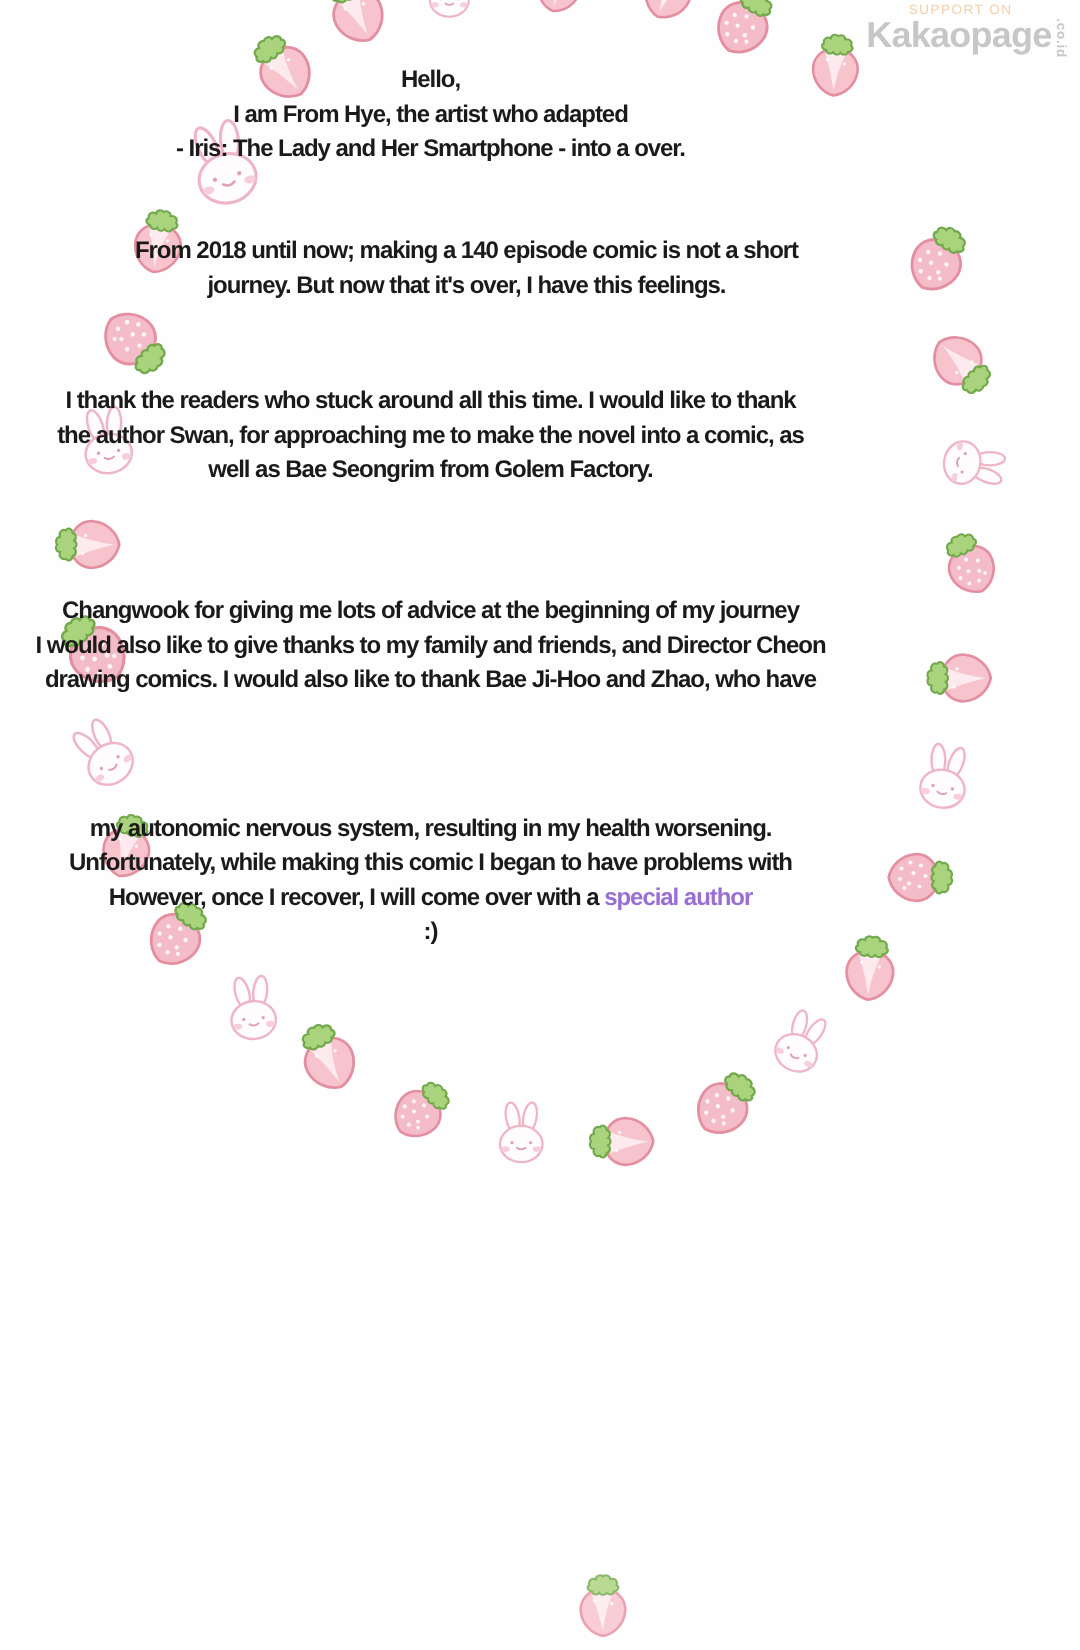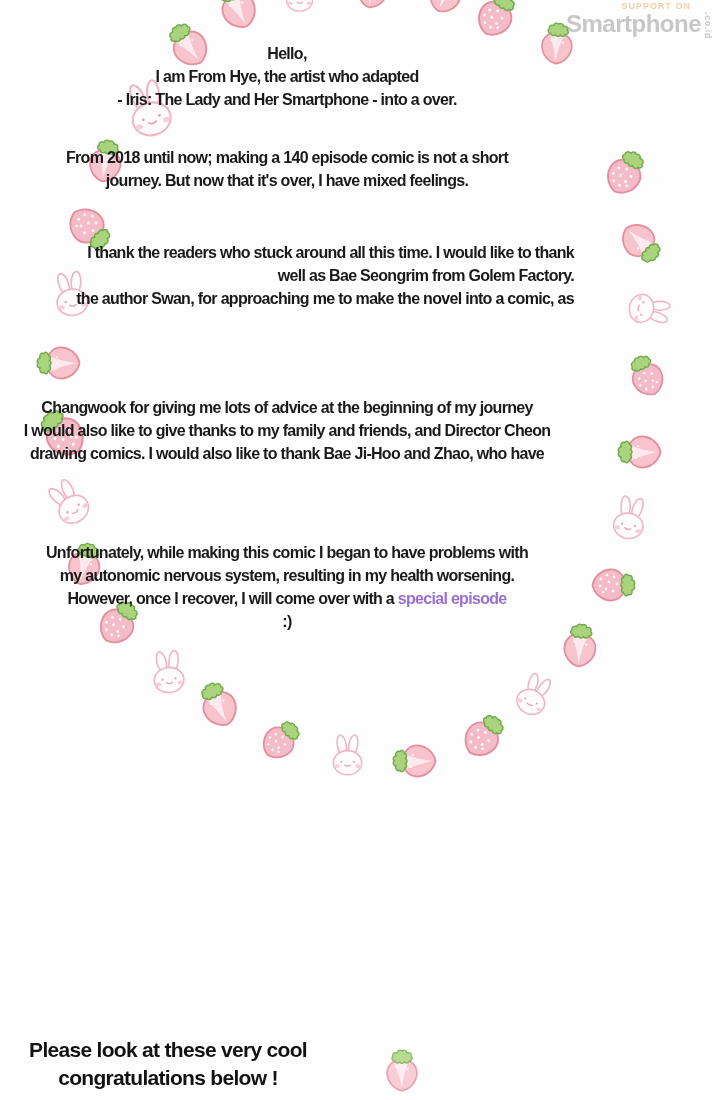--- a/index.html
+++ b/index.html
@@ -17,42 +17,42 @@
   .hl { color:var(--accent,#9a6fd4); }
   
   .footer {
     position:absolute; left:12px; top:1036px; width:312px; text-align:center;
     font-weight:700; font-size:21px; line-height:28px;
     letter-spacing:-0.7px; color:#121212;
   }
   
   .logo { position:absolute; top:2px; right:6px; text-align:right; line-height:1; }
   .support {
-    font-size:9px; font-weight:700; letter-spacing:1px;
-    color:var(--support,#f3cfa9); margin-right:23px;
+    font-size:9px; font-weight:400; letter-spacing:1px;
+    color:var(--support,#f3cfa9); margin-right:39px;
   }
   .brandrow { position:relative; padding-right:13px; margin-top:1px; }
   .brand { font-size:24px; font-weight:700; letter-spacing:-0.5px; color:var(--brand,#c7c7c7); }
   .domain {
     position:absolute; right:-7px; top:9px; transform:rotate(90deg);
     font-size:9px; font-weight:700; letter-spacing:0.5px; color:var(--brand,#c7c7c7);
   }
   
   .deco { position:absolute; pointer-events:none; }
   .deco svg { display:block; }
 </style>
 </head>
 <body>
 
 <div class="page" style="--accent: #9a6fd4; --brand: #c7c7c7; --support: #f3cfa9;">
 
   <div class="logo">
     <div class="support">SUPPORT ON</div>
     <div class="brandrow">
-      <span class="brand">Smartphone</span>
+      <span class="brand">Kakaopage</span>
       <span class="domain">.co.id</span>
     </div>
   </div>
 
   <div id="decor-layer">
       <div class="deco" style="left: 164px; top: 21px; width: 50px; height: 50px; transform: rotate(-35deg);">
         <svg viewBox="0 0 48 48" width="100%" height="100%">
           <path d="M24 11 C14 11 8 18 8.5 26 C9.2 35 16 42 24 43.5 C32 42 38.8 35 39.5 26 C40 18 34 11 24 11 Z" fill="#f7c3cd" stroke="#e48fa0" stroke-width="1.8"></path>
           <path d="M16 14 Q21 27 24 40 Q26 24 31 13 Q24 16 16 14 Z" fill="#fdeaee"></path>
           <g fill="rgba(255,255,255,0.85)">
@@ -485,40 +485,36 @@
         </svg>
       </div>
     </div>
 
   <div id="paragraphs">
       <div class="para" style="top: 42px;">
         <div class="line"><span>Hello,</span></div>
         <div class="line"><span>I am From Hye, the artist who adapted</span></div>
         <div class="line"><span>- Iris: The Lady and Her Smartphone - into a over.</span></div>
       </div>
-      <div class="para" style="top: 146px;">
+      <div class="para" style="top: 156px; padding-left: 24px;">
         <div class="line"><span>From 2018 until now; making a 140 episode comic is not a short</span></div>
-        <div class="line"><span>journey. But now that it's over, I have mixed feelings.</span></div>
-      </div>
-      <div class="para" style="top: 241px; text-align: right;">
+        <div class="line"><span>journey. But now that it's over, I have this feelings.</span></div>
+      </div>
+      <div class="para" style="top: 256px;">
         <div class="line"><span>I thank the readers who stuck around all this time. I would like to thank</span></div>
+        <div class="line"><span>the author Swan, for approaching me to make the novel into a comic, as</span></div>
         <div class="line"><span>well as Bae Seongrim from Golem Factory.</span></div>
-        <div class="line"><span>the author Swan, for approaching me to make the novel into a comic, as</span></div>
       </div>
       <div class="para" style="top: 396px;">
         <div class="line"><span>Changwook for giving me lots of advice at the beginning of my journey</span></div>
         <div class="line"><span>I would also like to give thanks to my family and friends, and Director Cheon</span></div>
         <div class="line"><span>drawing comics. I would also like to thank Bae Ji-Hoo and Zhao, who have</span></div>
       </div>
       <div class="para" style="top: 541px;">
+        <div class="line"><span>my autonomic nervous system, resulting in my health worsening.</span></div>
         <div class="line"><span>Unfortunately, while making this comic I began to have problems with</span></div>
-        <div class="line"><span>my autonomic nervous system, resulting in my health worsening.</span></div>
-        <div class="line"><span>However, once I recover, I will come over with a </span><span class="hl">special episode</span></div>
+        <div class="line"><span>However, once I recover, I will come over with a </span><span class="hl">special author</span></div>
         <div class="line"><span>:)</span></div>
       </div>
     </div>
 
-  <div class="footer">
-    <div class="line">Please look at these very cool</div>
-    <div class="line">congratulations below !</div>
-  </div>
 
 </div>
 
 </body></html>

